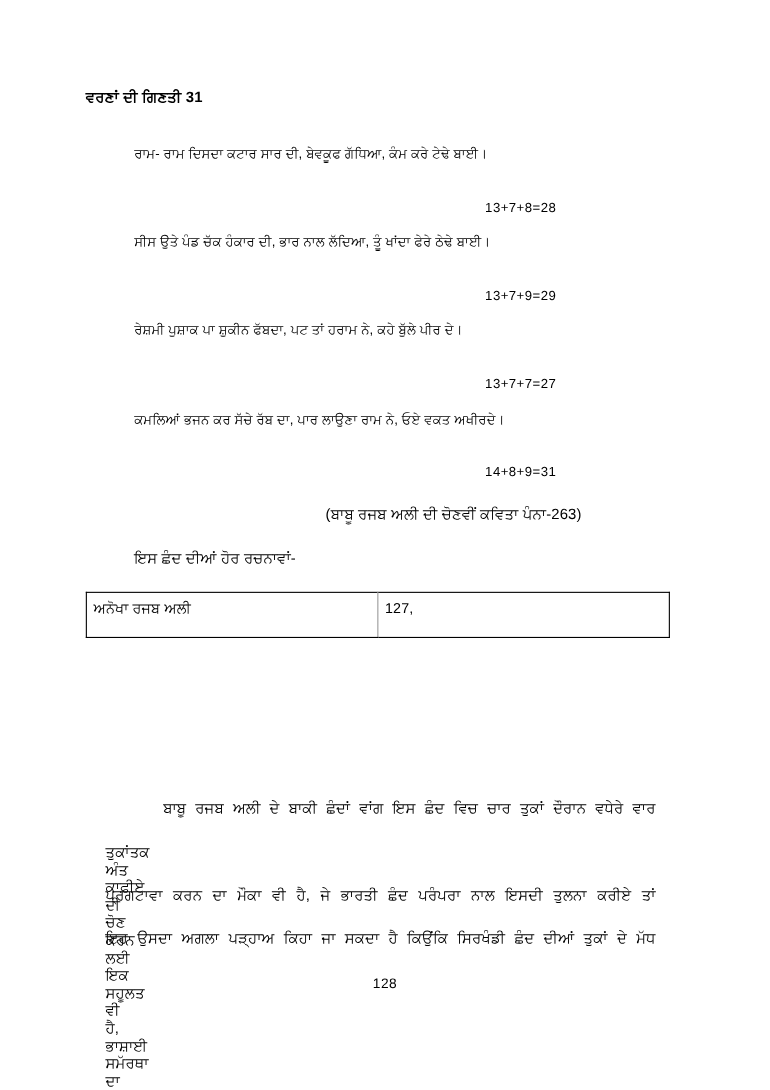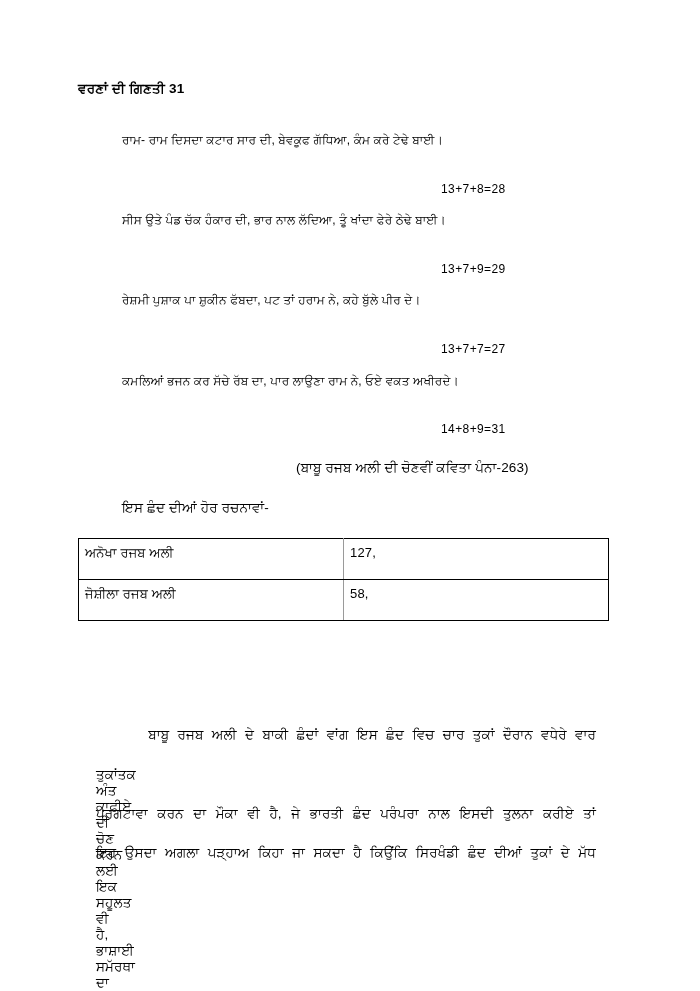--- a/index.html
+++ b/index.html
@@ -138,24 +138,20 @@
 
   <div class="citation" style="left:296px; top:460px;">(ਬਾਬੂ ਰਜਬ ਅਲੀ ਦੀ ਚੋਣਵੀਂ ਕਵਿਤਾ ਪੰਨਾ-263)</div>
 
   <div class="intro-line" style="top:500px;">ਇਸ ਛੰਦ ਦੀਆਂ ਹੋਰ ਰਚਨਾਵਾਂ-</div>
 
   <table class="data-table">
     <tbody>
       <tr>
         <td class="col-a">ਅਨੋਖਾ ਰਜਬ ਅਲੀ</td>
         <td class="col-b">127,</td>
-      </tr>
-      <tr>
-        <td class="col-a">ਜੋਸ਼ੀਲਾ ਰਜਬ ਅਲੀ</td>
-        <td class="col-b">58,</td>
       </tr>
     </tbody>
   </table>
 
   <div class="para">
     <div class="para-line justified" style="top:727px;">
       <span class="para-indent"></span>
       <span class="w">ਬਾਬੂ</span>
       <span class="w">ਰਜਬ</span>
       <span class="w">ਅਲੀ</span>
@@ -217,14 +213,15 @@
       <span class="w">ਕਿਉਂਕਿ</span>
       <span class="w">ਸਿਰਖੰਡੀ</span>
       <span class="w">ਛੰਦ</span>
       <span class="w">ਦੀਆਂ</span>
       <span class="w">ਤੁਕਾਂ</span>
       <span class="w">ਦੇ</span>
       <span class="w">ਮੱਧ</span>
     </div>
   </div>
 
+  <div class="page-number">128</div>
 
 </div>
 
 </body></html>

